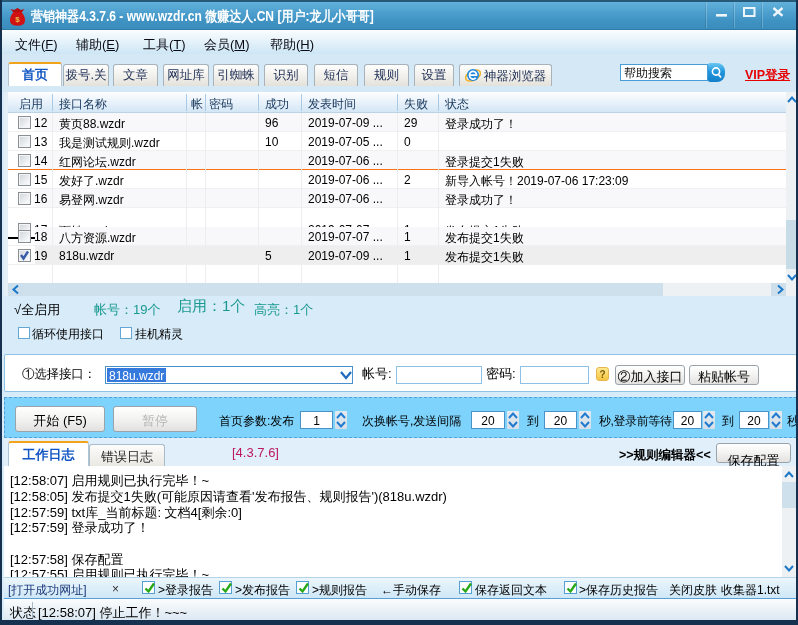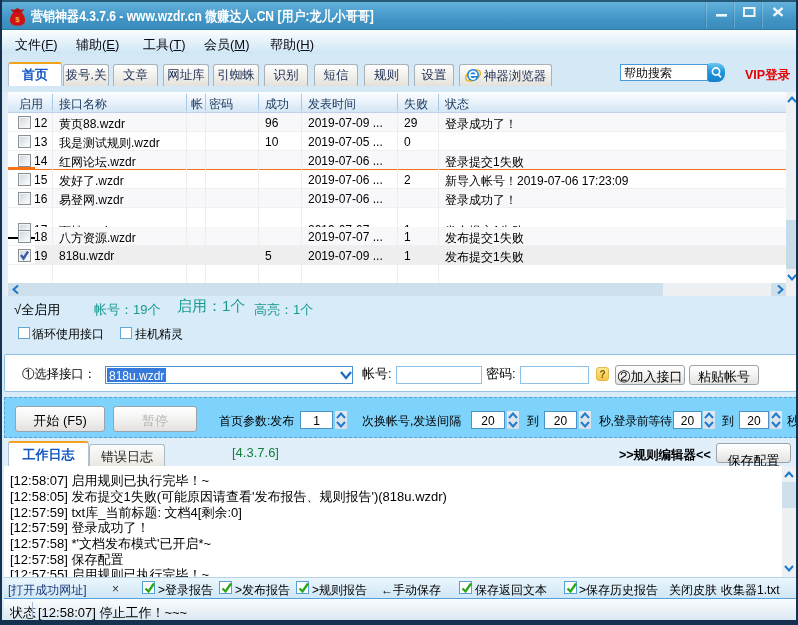--- a/index.html
+++ b/index.html
@@ -11,21 +11,21 @@
 .wbtn{position:absolute;top:0;height:26px;border-left:1px solid rgba(255,255,255,.22);box-shadow:-1px 0 0 rgba(0,0,0,.08);}
 
 #menubar{position:absolute;left:0;top:30px;width:794px;height:24px;background:linear-gradient(#fafdfe,#cde6f5);}
 #menubar span{position:absolute;top:6px;font-size:13px;color:#0a0a14;}
 
 #tabbar{position:absolute;left:0;top:54px;width:794px;height:38px;background:#d5e8f6;}
 .tab{position:absolute;top:10px;height:22px;background:linear-gradient(#fefefd,#f0efeb 55%,#e4e1da);border:1px solid #a8b2ba;border-bottom:none;border-radius:3px 3px 0 0;color:#1c2c52;font-size:12.5px;text-align:center;padding-top:2px;white-space:nowrap;overflow:hidden;}
 .tab.active{top:8px;height:24px;background:#fff;border-color:#b6c4d2;border-top:2.5px solid #f2a21b;color:#1156c2;font-weight:bold;font-size:13px;padding-top:2px;}
 #searchbox{position:absolute;left:618px;top:10px;width:88px;height:17px;background:#fff;border:1px solid #4a9cd8;font-size:12px;color:#111;padding:1px 0 0 3px;}
 #searchbtn{position:absolute;left:706px;top:9px;width:17px;height:19px;background:linear-gradient(#6cc8f2,#2196dd 45%,#1380c8);border-radius:2px 8px 8px 2px;}
-#vip{position:absolute;left:743px;top:13px;color:#e60000;font-size:12.5px;font-weight:bold;letter-spacing:0;}
+#vip{position:absolute;left:743px;top:13px;color:#e60000;font-size:12.5px;font-weight:bold;letter-spacing:0;text-decoration:underline;}
 
 #table{position:absolute;left:2px;top:92px;width:794px;height:204px;background:#e4eef6;}
 #tablein{position:absolute;left:4px;top:0;width:778px;height:191px;background:#fff;}
 #thead{position:absolute;left:0;top:0px;width:778px;height:21px;background:linear-gradient(#fdfeff,#e7f1fa 55%,#d3e6f5);border-bottom:1px solid #bdd2e6;font-size:12px;color:#1c3c60;}
 #thead span{position:absolute;top:4px;}
 #thead i{position:absolute;top:2px;height:17px;width:1px;background:#a8cae6;}
 .colsep{position:absolute;top:21px;width:1px;height:170px;background:#ededed;}
 .trow{position:absolute;left:0;width:778px;height:19px;font-size:12px;color:#000;}
 .trow span{position:absolute;top:3px;white-space:nowrap;}
 .cbox{position:absolute;width:13px;height:13px;top:3px;left:10px;border:1px solid #8a8f94;background:linear-gradient(135deg,#cdd4da,#f6f8f9 80%);box-shadow:inset 0 0 0 1px #f2f4f6;}
@@ -140,21 +140,21 @@
           </div>
 <div class="trow" style="top:40px;border-bottom:1px solid #f0f0f2">
             <div class="cbox"></div>
             <span style="left:26px">13</span>
             <span style="left:51px">我是测试规则.wzdr</span>
             <span style="left:257px">10</span>
             <span style="left:300px">2019-07-05 ...</span>
             <span style="left:396px">0</span>
             <span style="left:437px"></span>
           </div>
-<div class="trow" style="top:59px;border-bottom:3px solid #f97316">
+<div class="trow" style="top:59px;border-bottom:1px solid #f97316">
             <div class="abs" style="left:27px;top:0;width:751px;height:18px;background:#f8f8fa;"></div>
             <div class="cbox"></div>
             <span style="left:26px">14</span>
             <span style="left:51px">红网论坛.wzdr</span>
             <span style="left:257px"></span>
             <span style="left:300px">2019-07-06 ...</span>
             <span style="left:396px"></span>
             <span style="left:437px">登录提交1失败</span>
           </div>
 <div class="trow" style="top:78px;border-bottom:1px solid #f0f0f2">
@@ -306,30 +306,29 @@
         <svg width="12" height="18">
           <path d="M2 7 L6 2.5 L10 7" stroke="#1f7ad0" stroke-width="2" fill="none"></path>
           <path d="M2 11 L6 15.5 L10 11" stroke="#1f7ad0" stroke-width="2" fill="none"></path>
         </svg>
       </div>
     <div class="abs" style="left:782px;top:15px">秒</div>
   </div>
   <div id="logtabs">
     <div class="ltab active" style="left:4px;width:81px">工作日志</div>
     <div class="ltab" style="left:85px;width:76px">错误日志</div>
-    <div class="abs" style="left:228px;top:7px;color:#15803d">[4.3.7.6]</div>
+    <div class="abs" style="left:228px;top:7px;color:#be185d">[4.3.7.6]</div>
     <div class="abs" style="left:615px;top:9px;color:#000000;font-weight:bold;font-size:12.5px">&gt;&gt;规则编辑器&lt;&lt;</div>
     <div class="btn" style="left:712px;top:5px;width:75px;height:20px;padding-top:8px">保存配置</div>
   </div>
   <div id="logarea">
     <div class="logline" style="top:6px">[12:58:07] 启用规则已执行完毕！~</div>
     <div class="logline" style="top:22px">[12:58:05] 发布提交1失败(可能原因请查看'发布报告、规则报告')(818u.wzdr)</div>
     <div class="logline" style="top:38px">[12:57:59] txt库_当前标题: 文档4[剩余:0]</div>
     <div class="logline" style="top:53px">[12:57:59] 登录成功了！</div>
-    <div class="logline" style="top:69px">[12:57:58] *'文档发布模式'已开启*~</div>
     <div class="logline" style="top:85px">[12:57:58] 保存配置</div>
     <div class="logline" style="top:100px">[12:57:55] 启用规则已执行完毕！~</div>
     <div class="abs sbtrack" style="left:778px;top:0;width:14px;height:111px">
       <svg class="arrow" style="left:1px;top:3px" width="12" height="12">
           <path d="M2 8 L6 3.5 L10 8" stroke="#1b78c8" stroke-width="2" fill="none"></path>
         </svg>
       <div class="abs" style="left:0;top:16px;width:14px;height:26px;background:#cde0ec"></div>
       <svg class="arrow" style="left:1px;top:96px" width="12" height="12">
           <path d="M2 4 L6 8.5 L10 4" stroke="#1b78c8" stroke-width="2" fill="none"></path>
         </svg>

